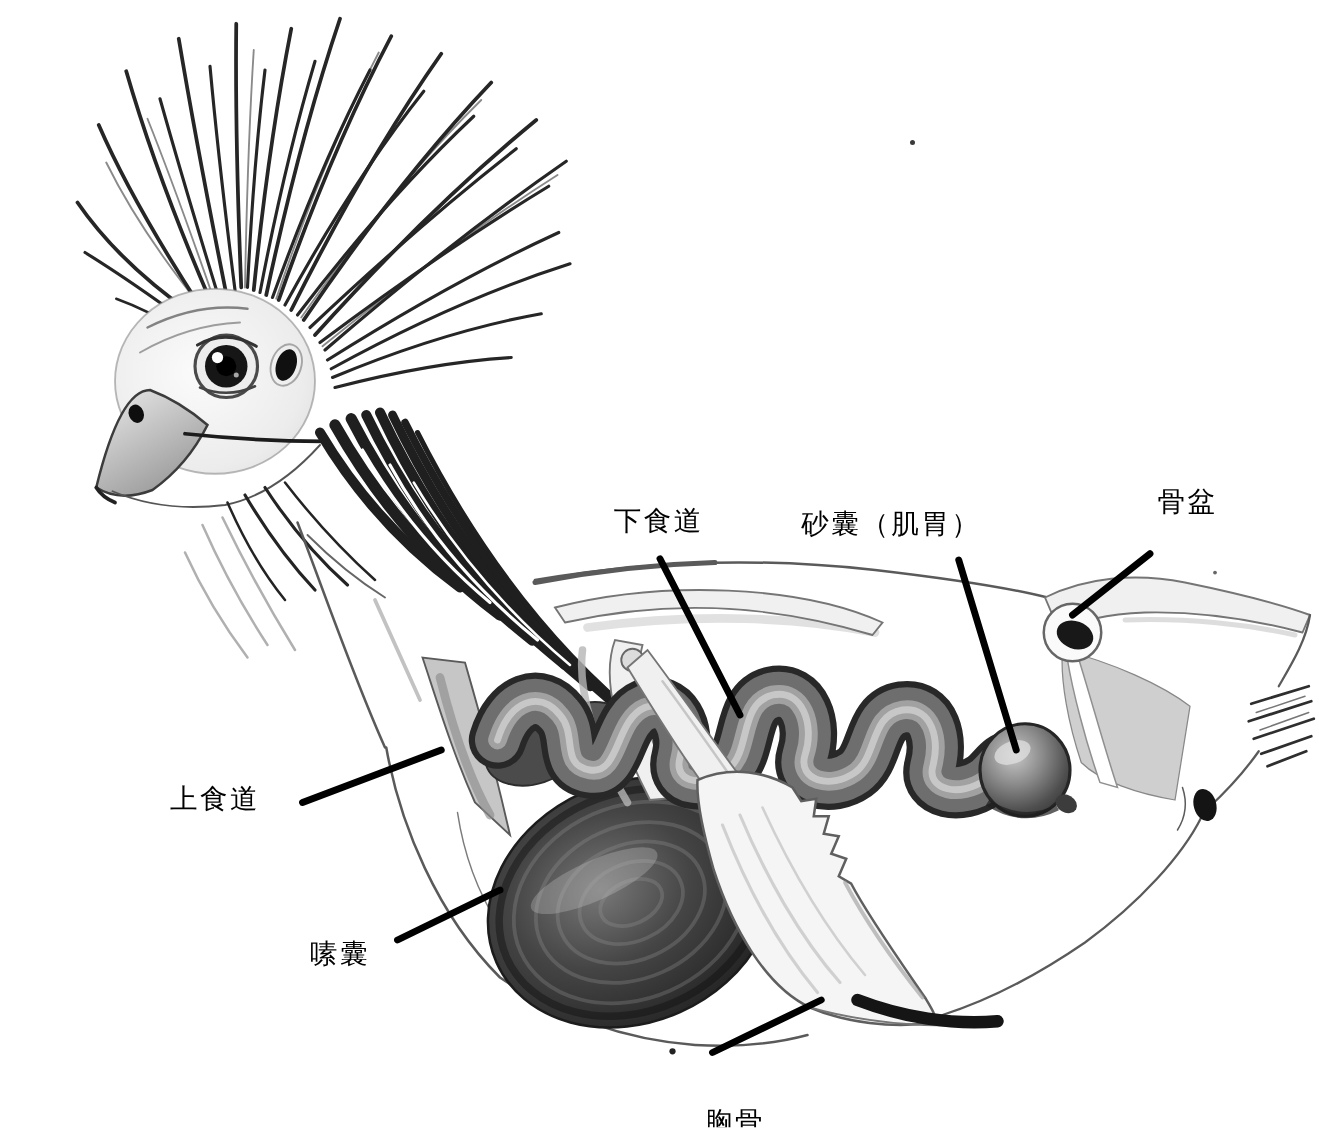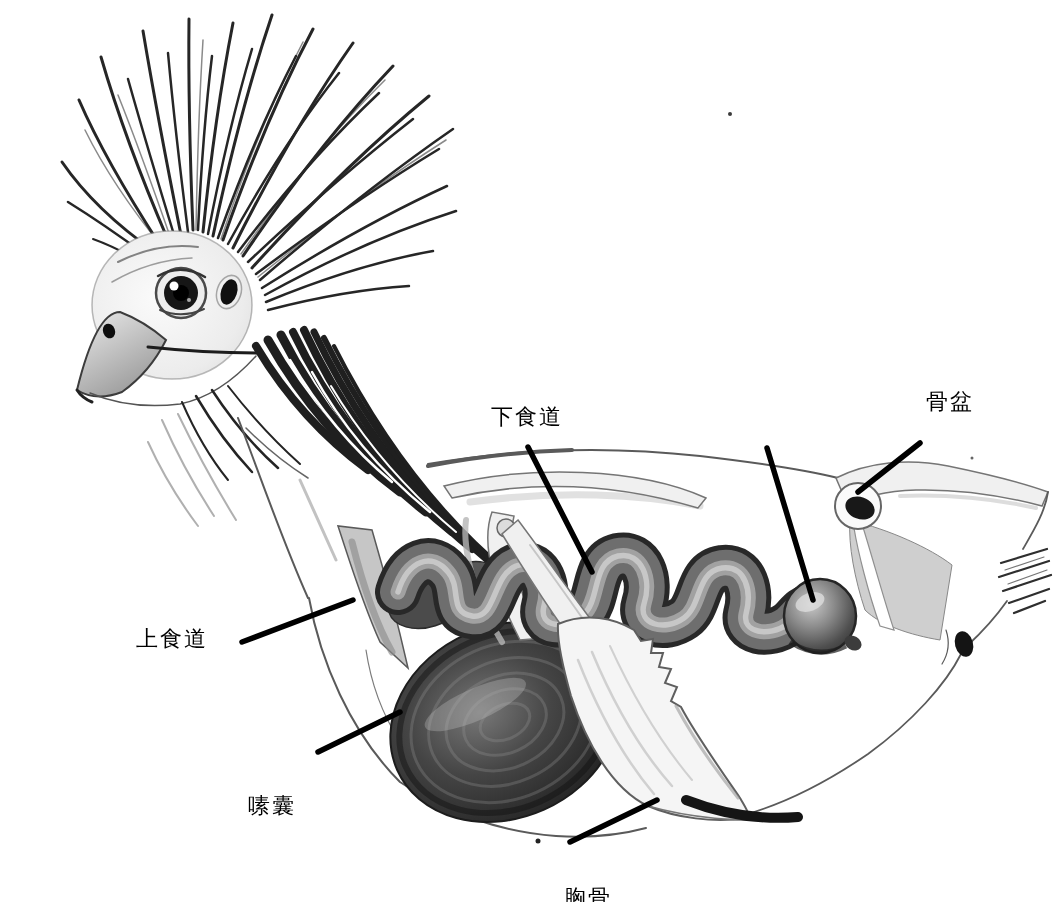--- a/index.html
+++ b/index.html
@@ -249,17 +249,18 @@
     <line class="leader" x1="528" y1="447" x2="592" y2="572"></line>
     <line class="leader" x1="767" y1="448" x2="813" y2="600"></line>
     <line class="leader" x1="920" y1="443" x2="858" y2="492"></line>
     <line class="leader" x1="242" y1="642" x2="353" y2="600"></line>
     <line class="leader" x1="318" y1="752" x2="400" y2="712"></line>
     <line class="leader" x1="570" y1="842" x2="657" y2="800"></line>
   </g>
 </svg>
 
 <div class="cn-label" style="left:527px;top:417px;">下食道</div>
+<div class="cn-label" style="left:713px;top:419px;">砂囊（肌胃）</div>
 <div class="cn-label" style="left:950px;top:402px;">骨盆</div>
 <div class="cn-label" style="left:172px;top:639px;">上食道</div>
-<div class="cn-label" style="left:272px;top:763px;margin-top:43px;">嗉囊</div>
+<div class="cn-label" style="left:272px;top:763px;">嗉囊</div>
 <div class="cn-label" style="left:588px;top:898px;">胸骨</div>
 </div>
 
 </body></html>

